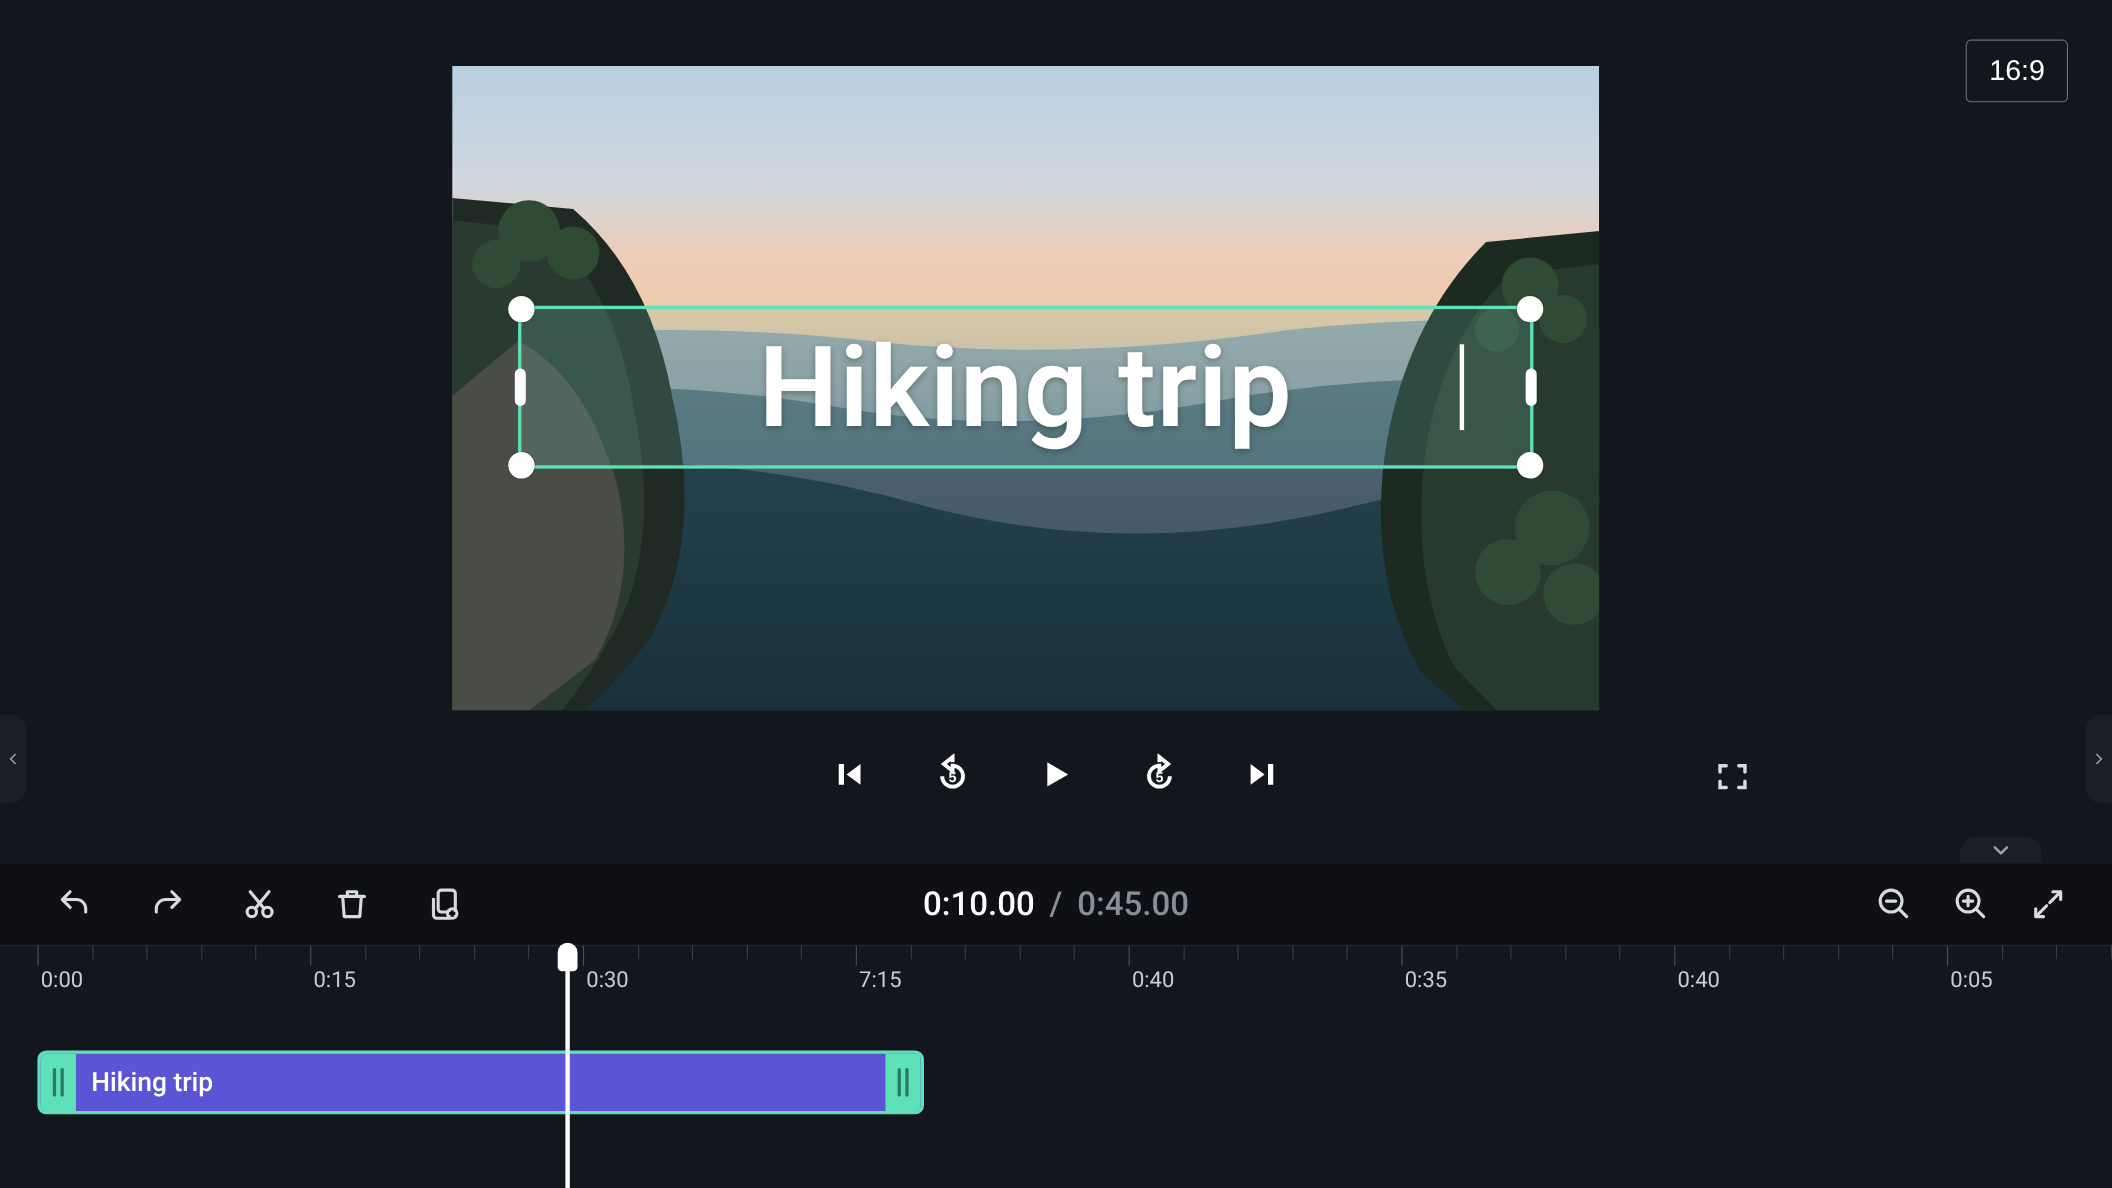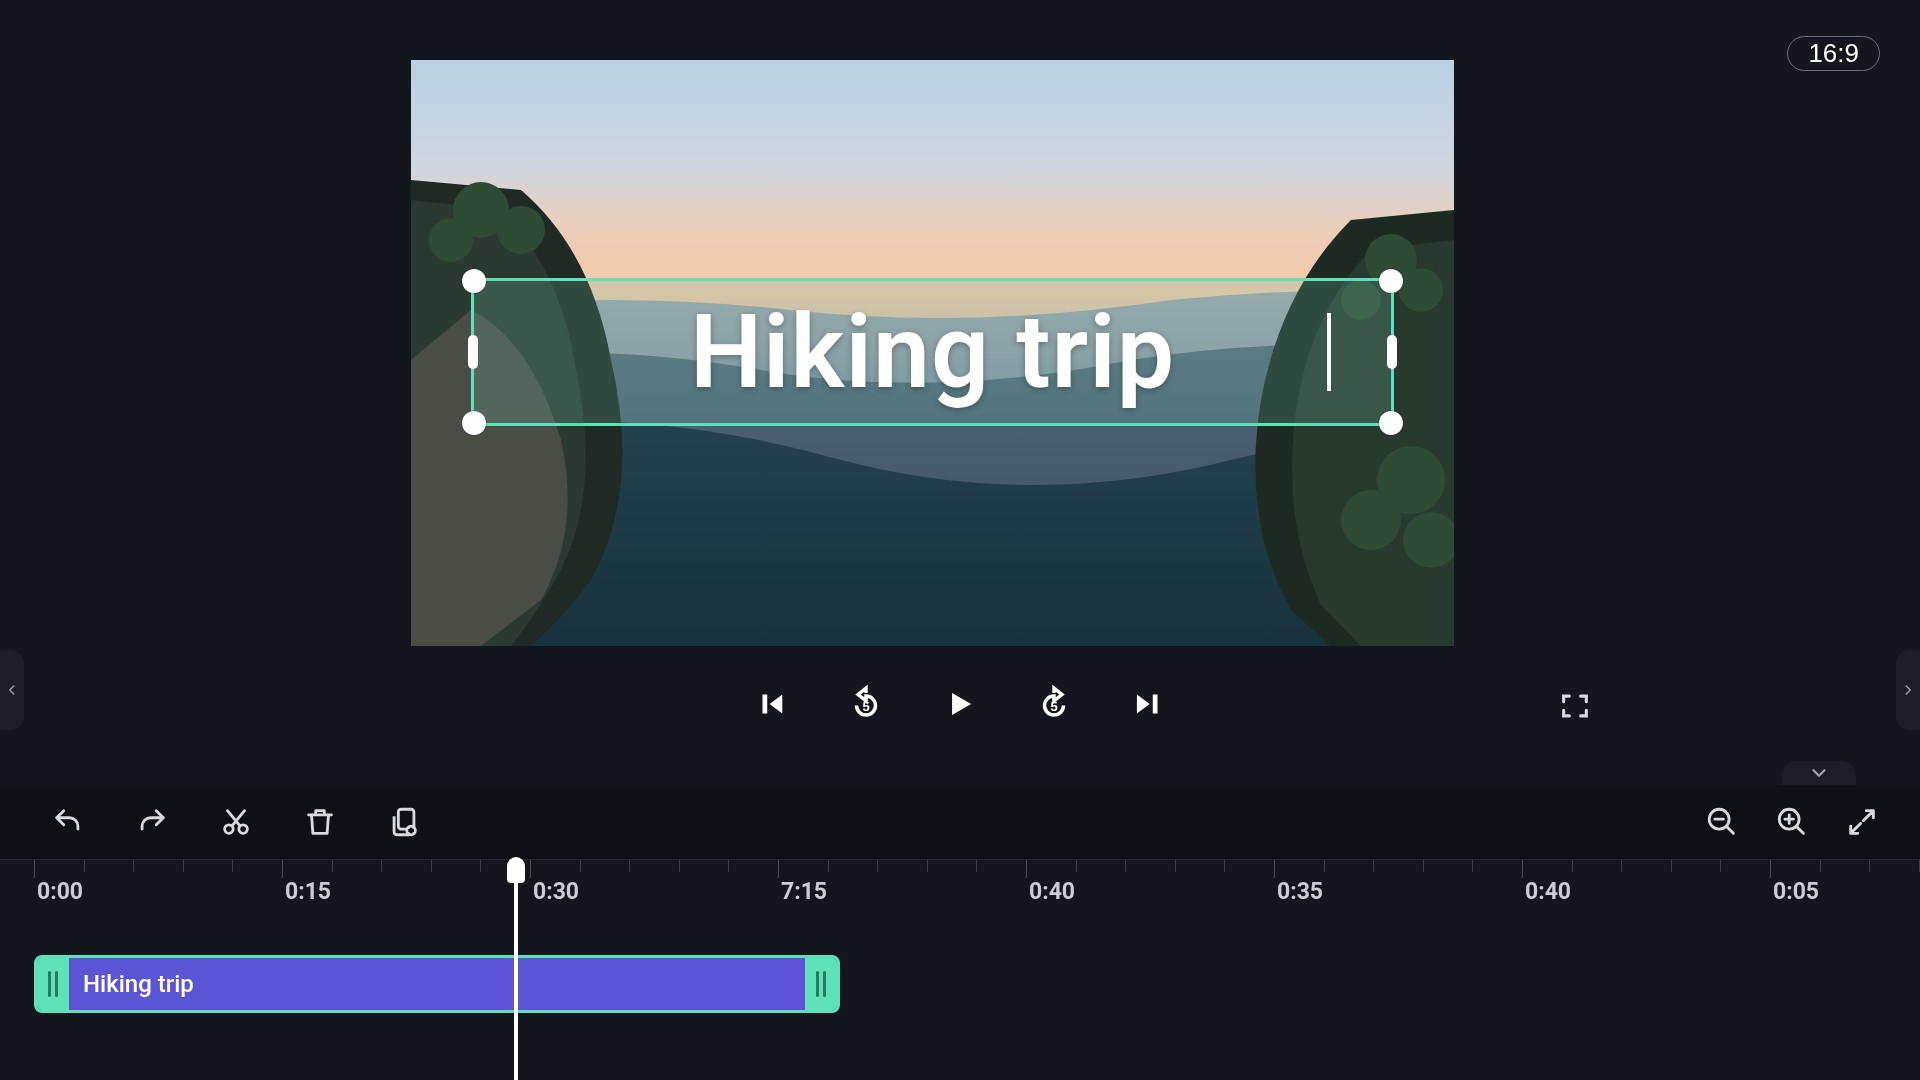--- a/index.html
+++ b/index.html
@@ -2,22 +2,22 @@
 <html><head>
 <meta charset="utf-8">
 <style>
   * { box-sizing: border-box; margin: 0; padding: 0; }
   html, body { width: 1920px; height: 1080px; background:#14161d; font-family: -apple-system, "Segoe UI", Roboto, Arial, sans-serif; color:#ffffff; overflow:hidden;}
   
   
   .preview-area { position:relative; width:100%; height:785px; }
   .aspect-badge {
     position:absolute; top:36px; right:40px;
-    border:1px solid #6b6f7a; border-radius:20px;
-    padding:1px 20px; font-size:26px; font-weight:500; color:#fff;
+    border:1px solid #6b6f7a; border-radius:5px;
+    padding:12px 20px; font-size:26px; font-weight:500; color:#fff;
     background:transparent; cursor:pointer;
   }
   .side-handle {
     position:absolute; top:650px; width:24px; height:80px; background:#1b1e27; 
     display:flex; align-items:center; justify-content:center; cursor:pointer;
   }
   .side-handle.left { left:0; border-radius:0 14px 14px 0; }
   .side-handle.right { right:0; border-radius:14px 0 0 14px; }
   .side-handle svg { width:14px; height:24px; }
   
@@ -94,21 +94,21 @@
   
   .ruler {
     position:relative; width:100%; height:60px; background:#14161d;
     border-top:1px solid #23262f;
   }
   .ruler-tick {
     position:absolute; top:0; width:1px; height:12px; background:#3a3e48;
   }
   .ruler-tick.major { height:18px; background:#4a4e58; }
   .ruler-label {
-    position:absolute; top:18px; font-size:23px; color:#c9ccd3;font-weight:bold;
+    position:absolute; top:18px; font-size:20px; color:#c9ccd3;
   }
   
   
   .tracks {
     position:relative; width:100%; height:161px; background:#14161d;
   }
   .clip {
     position:absolute; left:34px; top:36px; width:806px; height:58px;
     background:#5b55d6; border:3px solid #5ee0b8; border-radius:8px;
     display:flex; align-items:center; overflow:hidden;
@@ -279,20 +279,25 @@
     <button class="tool-btn">
       <svg viewBox="0 0 24 24">
           <rect x="8" y="3" width="11" height="14" rx="2"></rect>
           <path d="M5 8v11a2 2 0 0 0 2 2h9"></path>
           <circle cx="17" cy="18" r="4" fill="#d8dae0" stroke="none"></circle>
           <path d="M17 16v4M15 18h4" stroke="#0e1016" stroke-width="2"></path>
         </svg>
     </button>
   </div>
 
+  <div class="tool-center">
+    <span>0:10.00</span>
+    <span class="dur-sep">/</span>
+    <span class="dur-total">0:45.00</span>
+  </div>
 
   <div class="tool-right">
     <button class="tool-btn">
       <svg viewBox="0 0 24 24">
           <circle cx="10" cy="10" r="7"></circle>
           <path d="M15 15l5 5M7 10h6" stroke-linecap="round"></path>
         </svg>
     </button>
     <button class="tool-btn">
       <svg viewBox="0 0 24 24">

